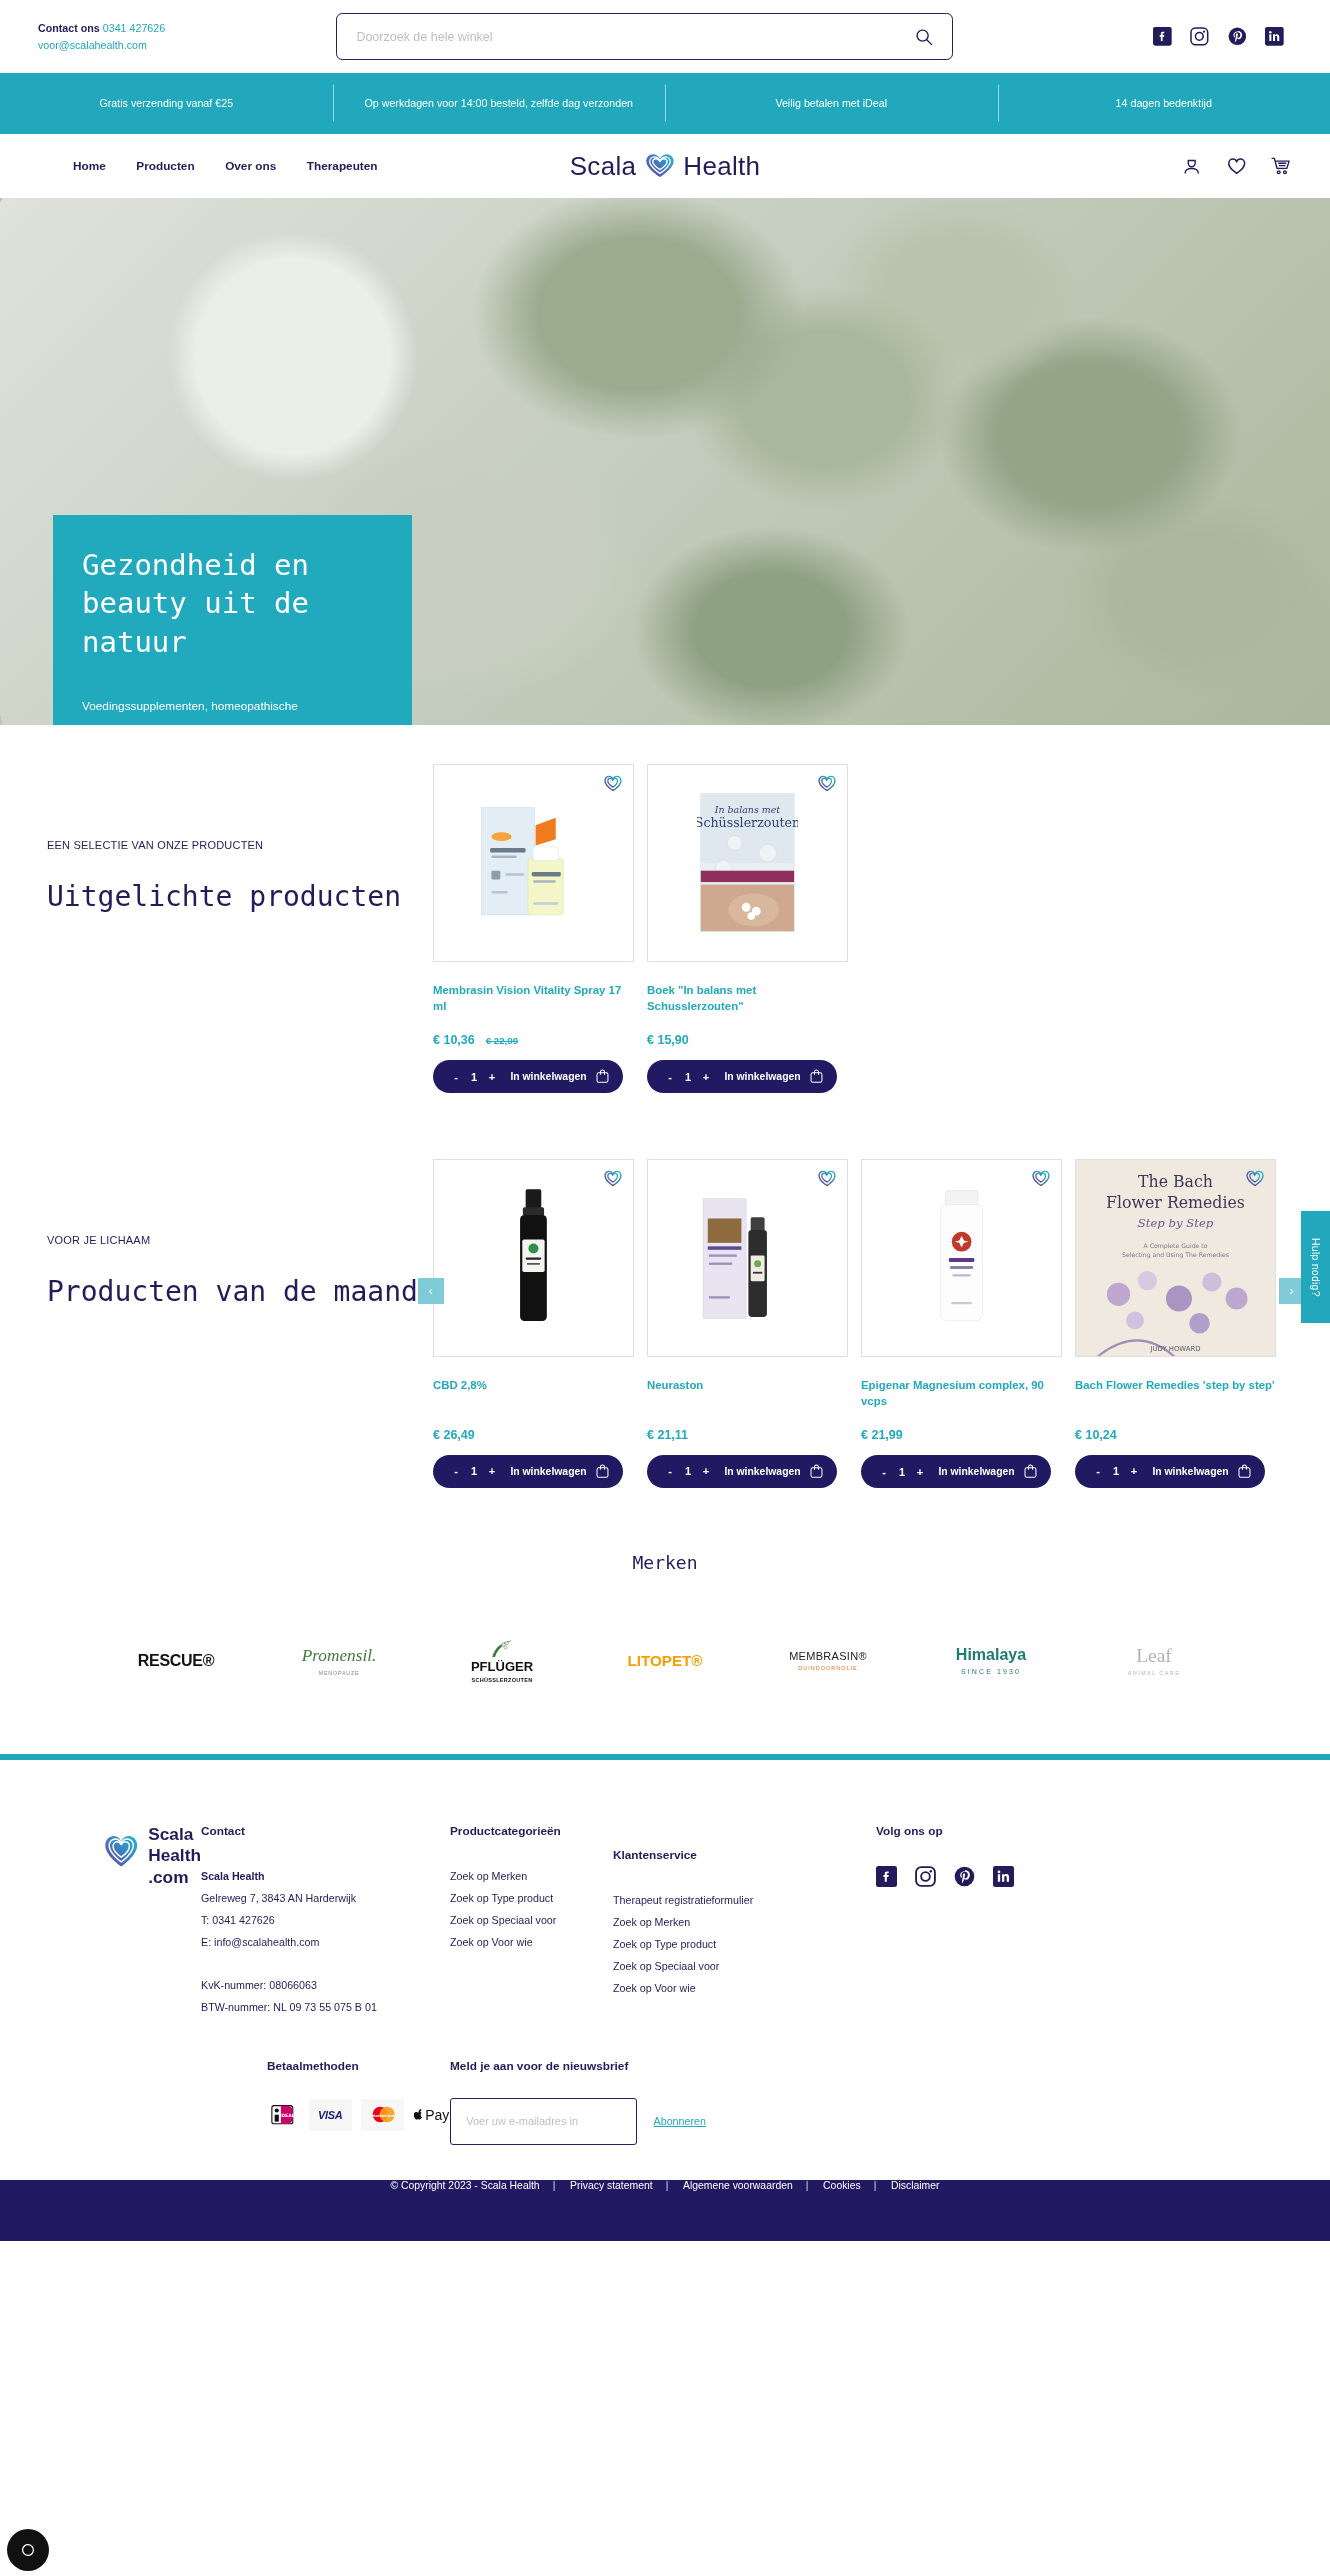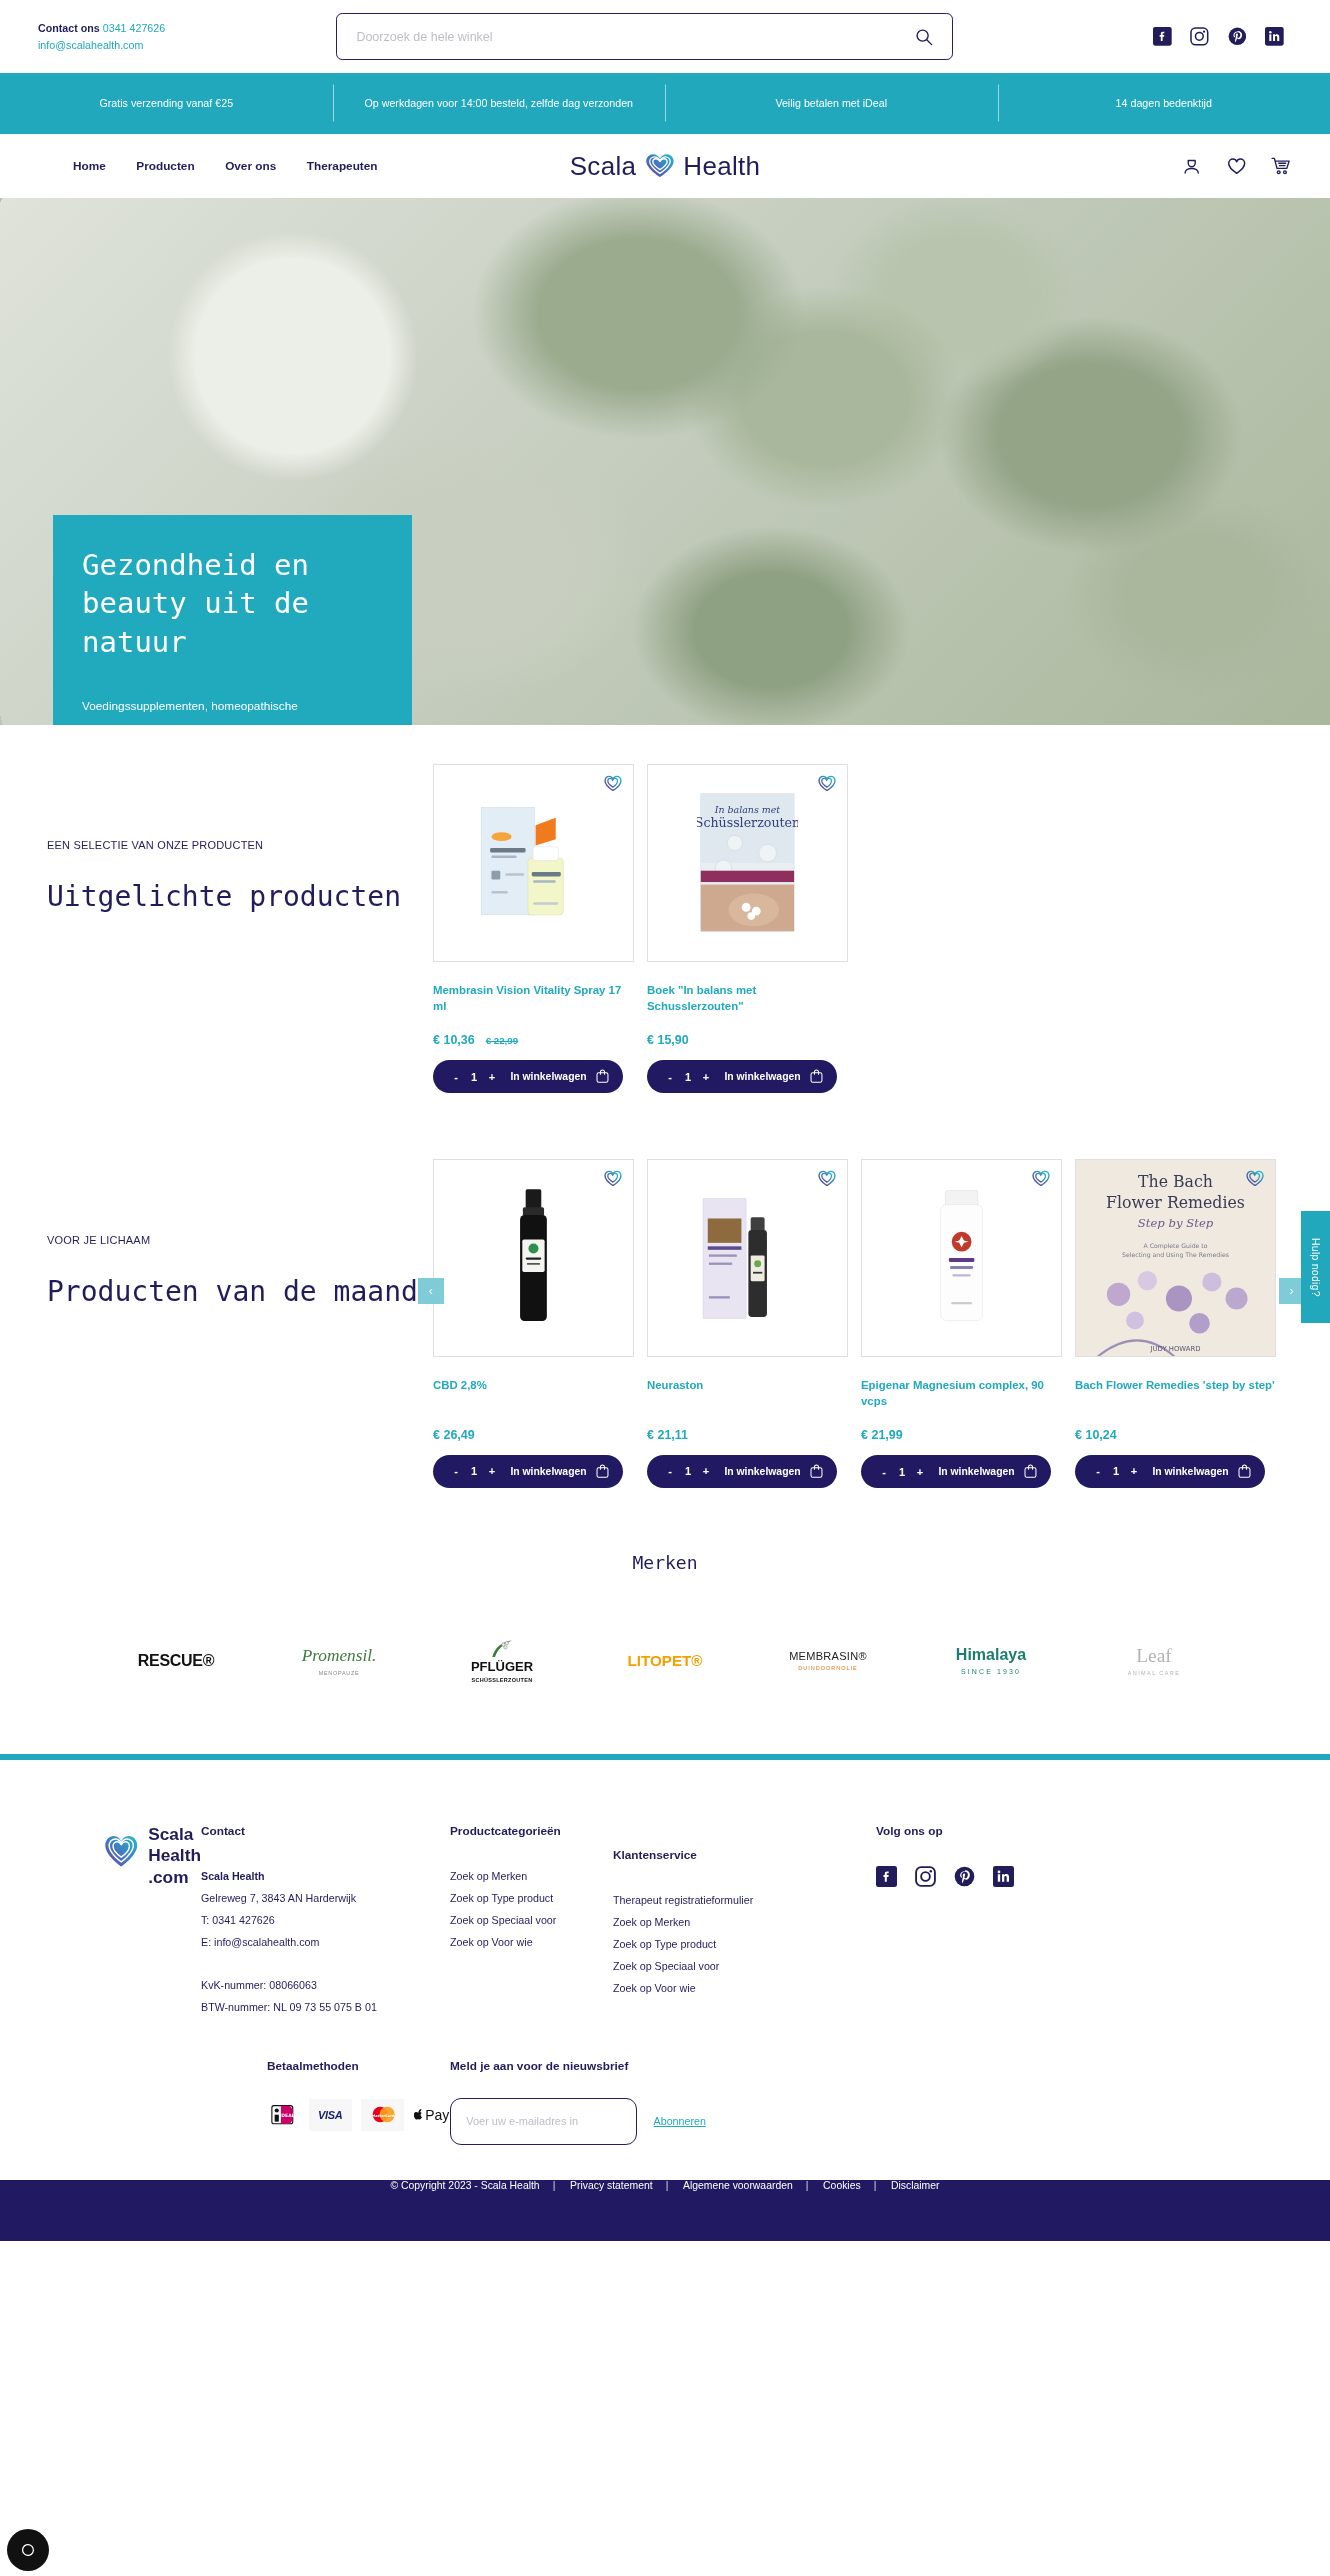--- a/index.html
+++ b/index.html
@@ -378,21 +378,21 @@
   .pay-badge {
     height: 32px; width: 43px; background: #f7f7f7;
     display:flex; align-items:center; justify-content:center;
     font-size: 9px; font-weight: 800;
   }
   .news-col { flex: 1; }
   .news-row { display: flex; align-items: center; gap: 16.6px; }
   .news-input {
     width: 187px; height: 47px;
     border: 1.1px solid #2B1A66;
-    border-radius: 11px;
+    border-radius: 3px;
     padding: 0 15.2px;
     font-size: 11px;
     font-family: "Liberation Sans", sans-serif;
     color: #221C5B;
     outline: none;
   }
   .news-input::placeholder { color: #bdbdc7; }
   .news-sub {
     color: #21A9BE;
     font-size: 10.7px;
@@ -431,21 +431,21 @@
     z-index: 60;
   }
 </style>
 </head>
 <body>
 
 <div class="topbar">
   <div class="topbar-contact">
     <span>Contact ons</span>
     <a class="tel" href="#">0341 427626</a>
-    <a class="mail" href="#">info@scalahealth.com</a>
+    <a class="mail" href="#">voor@scalahealth.com</a>
   </div>
 
   <div class="search-wrap">
     <div class="search-box">
       <input type="text" placeholder="Doorzoek de hele winkel" style="">
       <span class="search-icon">
         <svg viewBox="0 0 26 26" width="18" height="18" fill="none" stroke="#221C5B" stroke-width="2">
           <circle cx="11" cy="11" r="8"></circle>
             <line x1="17" y1="17" x2="24" y2="24" stroke-linecap="round"></line>
         </svg>

